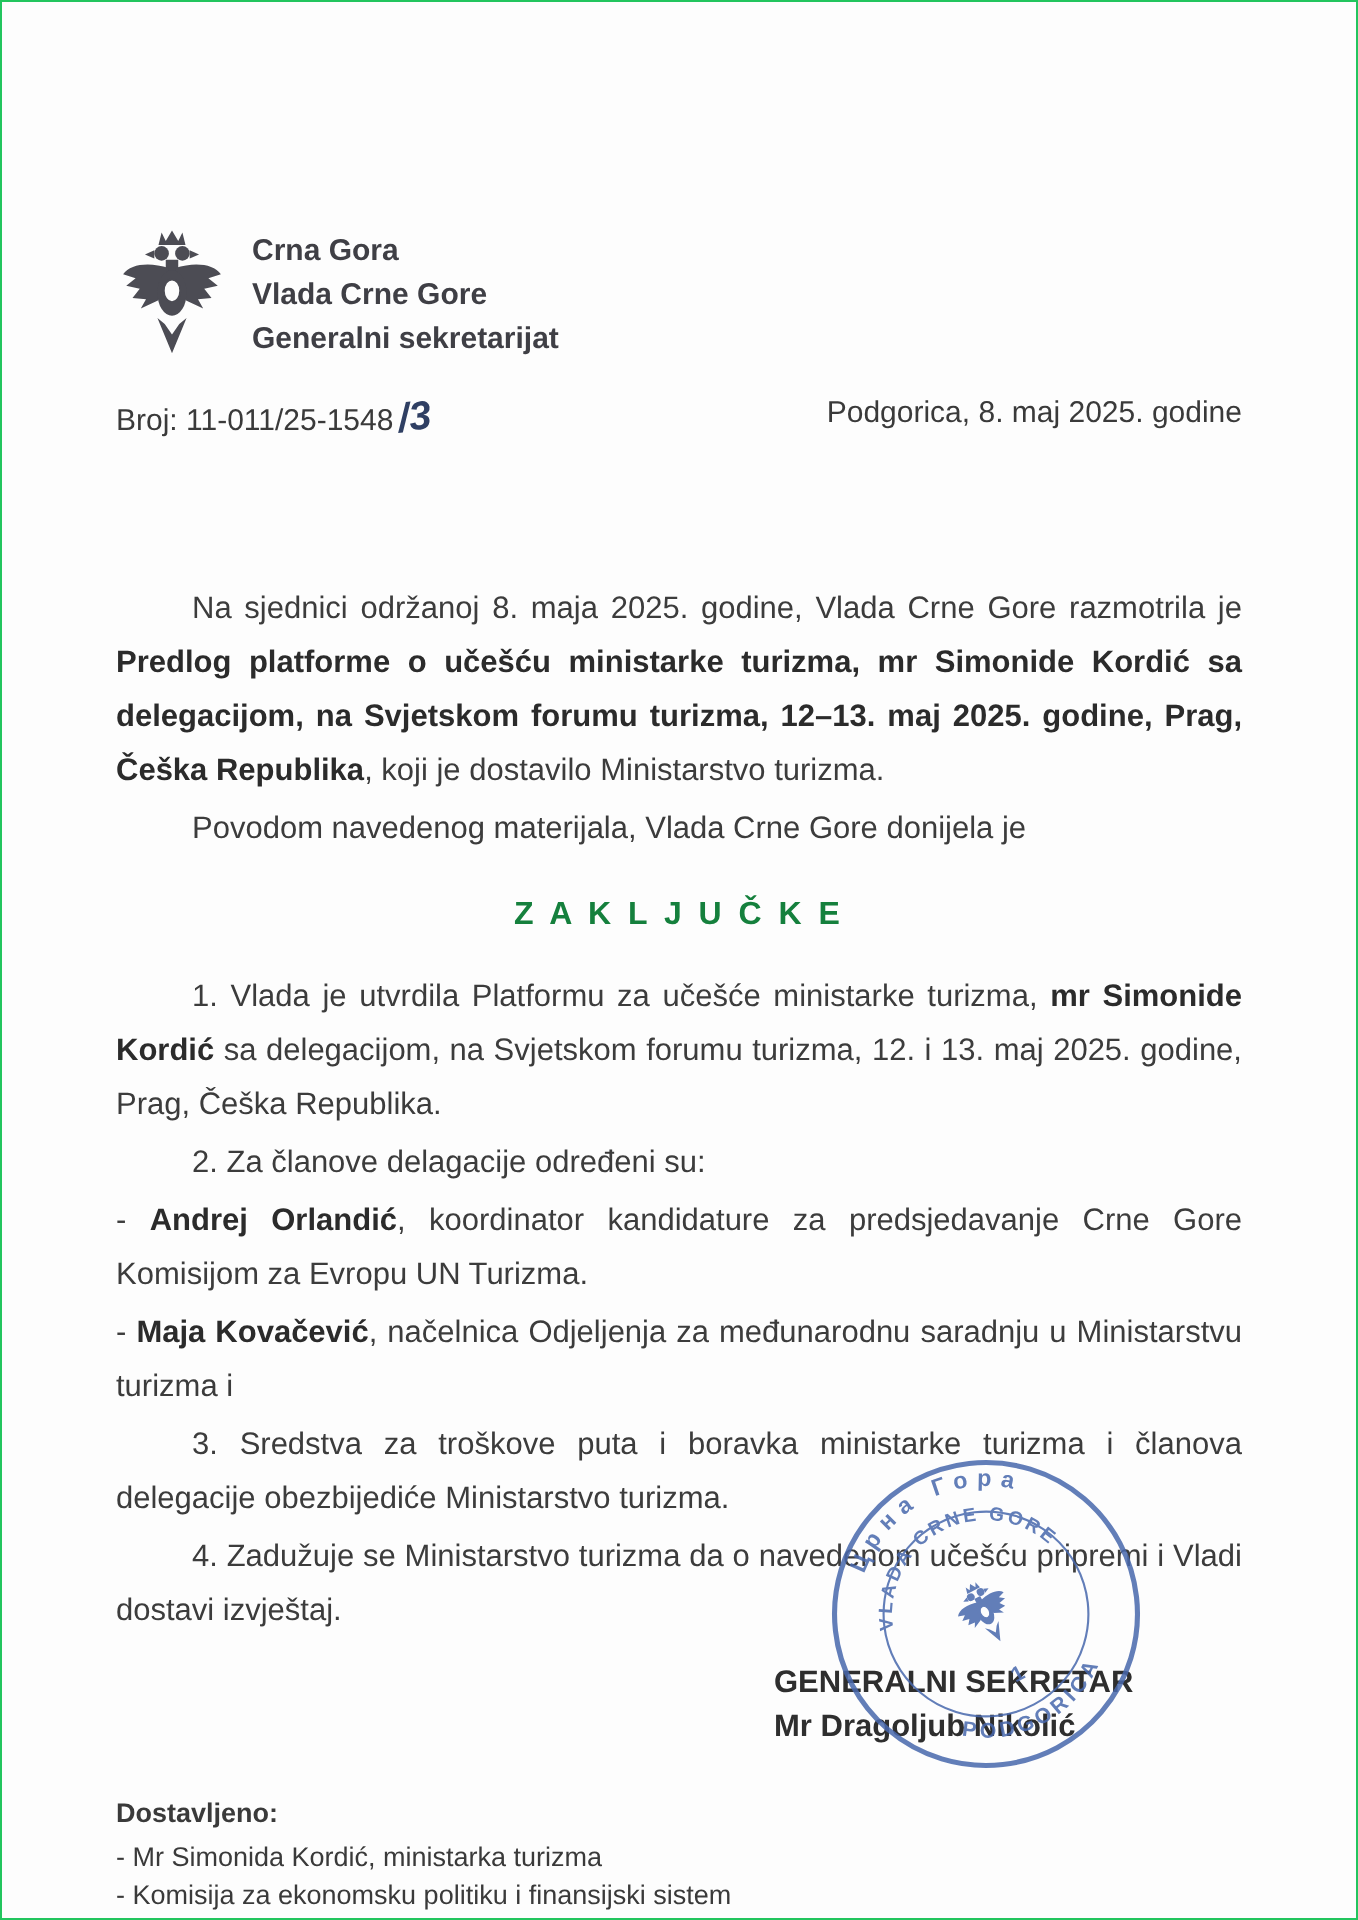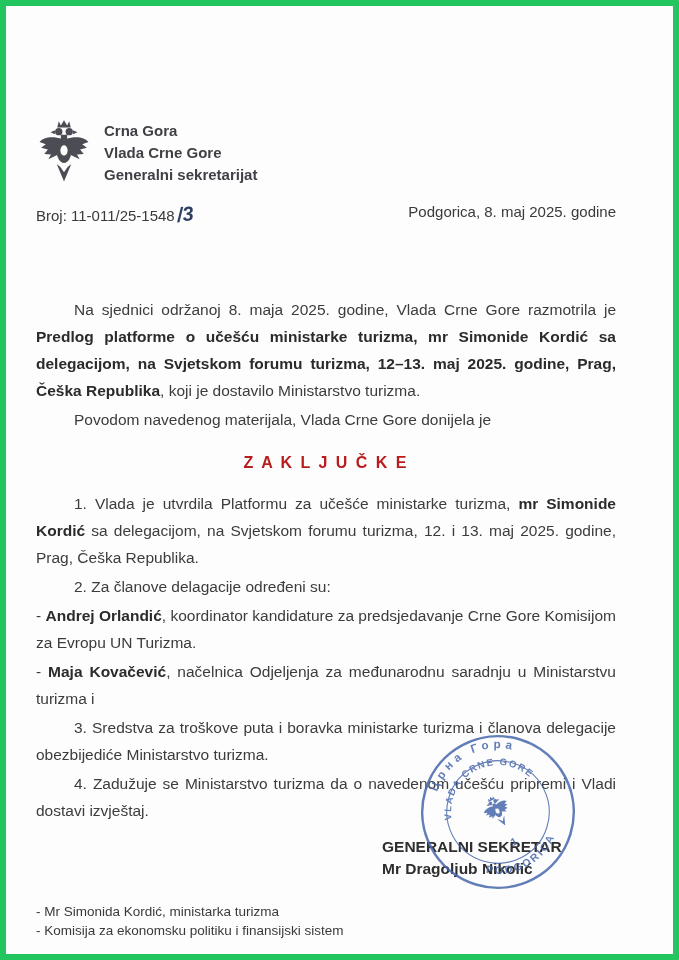--- a/index.html
+++ b/index.html
@@ -2,43 +2,43 @@
 <html><head>
 <meta charset="utf-8">
 <style>
   * { margin: 0; padding: 0; box-sizing: border-box; }
   html, body { background: #ededed; font-family: "Liberation Sans", sans-serif; }
   .page {
     position: relative;
     width: 679px; height: 960px;
     margin: 0 auto;
     background: #fdfdfd;
-    border: 6px solid #22c55e;
-    padding: 112px 57px 36px 30px;
+    border: 1px solid #22c55e;
+    padding: 112px 57px 36px 57px;
     color: #3d3d3d;
     overflow: hidden;
   }
   
   .letterhead { display: flex; align-items: center; gap: 14px; margin-left: 2px; }
   .coat svg { display: block; }
   .org-line { font-size: 15px; font-weight: bold; color: #3f3f45; line-height: 22px; }
   
   .meta-row { display: flex; justify-content: space-between; align-items: flex-start; margin-top: 16px; font-size: 15px; color: #3a3a3a; }
   .handwritten {
     display: inline-block; font-style: italic; font-weight: bold;
     font-size: 20px; color: #2f3f63; transform: rotate(-7deg); margin-left: 2px;
   }
   
   main { margin-top: 70px; font-size: 15.5px; line-height: 27px; text-align: justify; color: #3c3c3c; }
   main p { margin-bottom: 2px; }
   p.indent { text-indent: 38px; }
   b, strong { font-weight: bold; color: #2b2b2b; }
   .conclusions-heading {
     text-align: center; font-size: 16px; font-weight: bold; letter-spacing: 2px;
-    color: #b91c1c; margin: 16px 0 14px 0;
+    color: #15803d; margin: 16px 0 14px 0;
   }
   
   .signature { width: 230px; margin-left: auto; margin-top: 12px; margin-right: 4px; text-align: left; }
   .sig-title, .sig-name { font-size: 15.5px; font-weight: bold; color: #2e2e2e; line-height: 22px; }
   
   .distribution { margin-top: 22px; font-size: 13.5px; line-height: 19px; color: #3a3a3a; }
   .dist-label { font-weight: bold; margin-bottom: 3px; }
   
   .stamp { position: absolute; left: 412px; top: 726px; width: 160px; height: 160px; pointer-events: none; }
 </style>
@@ -110,20 +110,21 @@
     <p class="indent">3. Sredstva za troškove puta i boravka ministarke turizma i članova delegacije obezbijediće Ministarstvo turizma.</p>
     <p class="indent">4. Zadužuje se Ministarstvo turizma da o navedenom učešću pripremi i Vladi dostavi izvještaj.</p>
   </main>
 
   <div class="signature">
     <div class="sig-title">GENERALNI SEKRETAR</div>
     <div class="sig-name">Mr Dragoljub Nikolić</div>
   </div>
 
   <div class="distribution">
+    <div class="dist-label">Dostavljeno:</div>
     <div class="dist-item">- Mr Simonida Kordić, ministarka turizma</div>
     <div class="dist-item">- Komisija za ekonomsku politiku i finansijski sistem</div>
   </div>
 
   <div class="stamp">
     <svg width="160" height="160" viewBox="0 0 150 150">
       <g transform="rotate(-28 75 75)" opacity="0.85">
         <circle cx="75" cy="75" r="71" fill="none" stroke="#4868ad" stroke-width="2.4"></circle>
         <circle cx="75" cy="75" r="48" fill="none" stroke="#4868ad" stroke-width="1"></circle>
         <defs>

